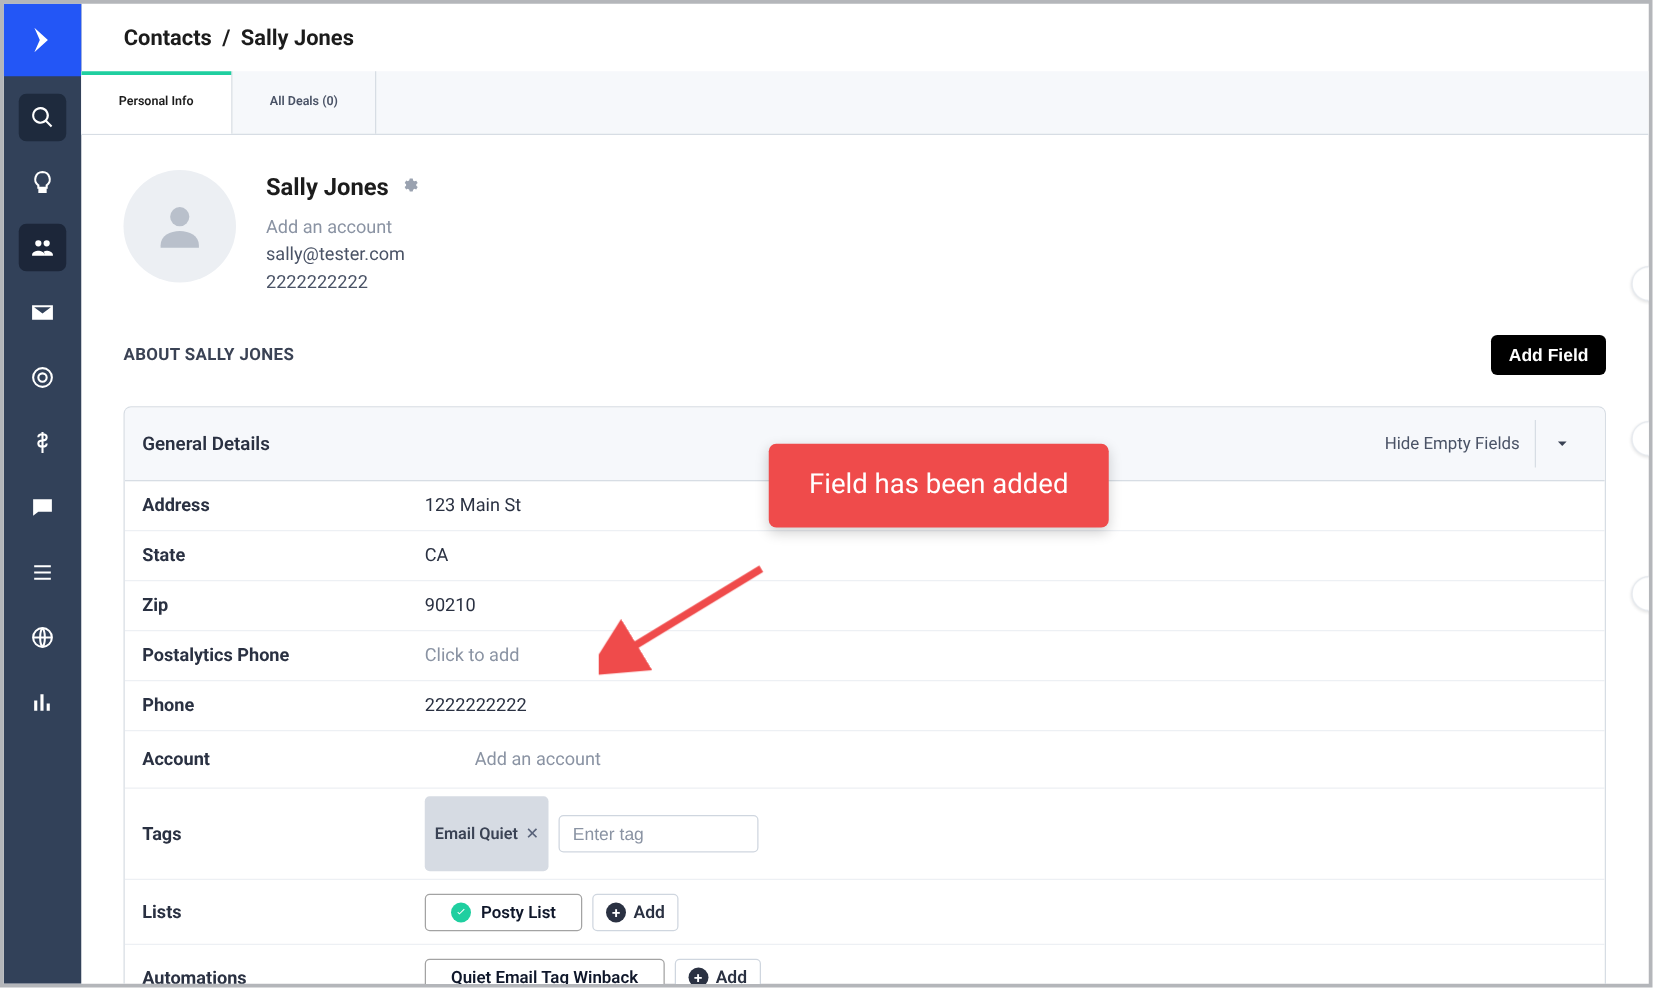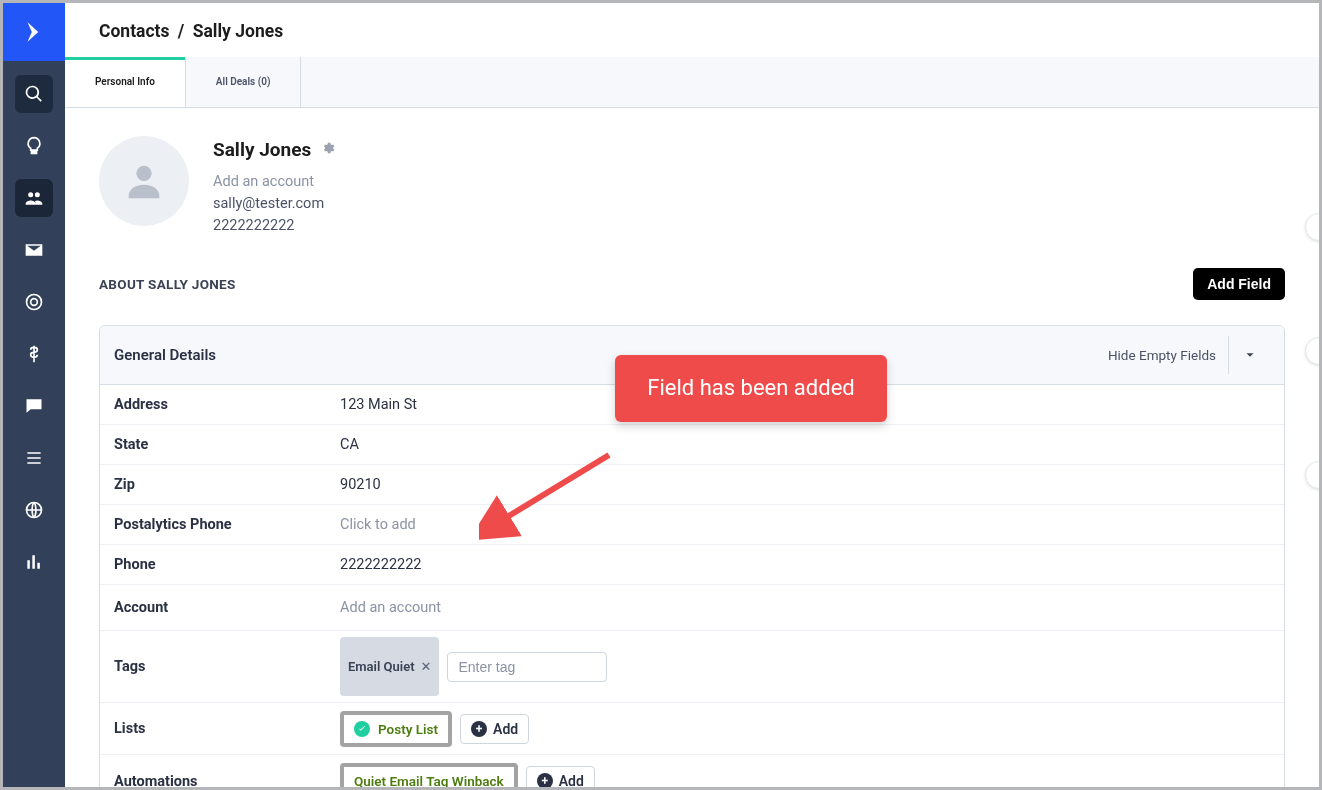--- a/index.html
+++ b/index.html
@@ -133,22 +133,22 @@
   }
   .tag-chip .x { cursor: pointer; font-weight: 400; color: #59637a; }
   .tag-input {
     border: 1px solid #cfd6df; border-radius: 4px; padding: 6px 10px;
     font-size: 14px; width: 160px; color: #2a3142;
   }
   .tag-input::placeholder { color: #8a93a3; }
 
   .pill {
     display: inline-flex; align-items: center; gap: 8px;
-    border: 4px solid #a3a3a3; border-radius: 4px; padding: 6px 10px;
-    font-size: 13.5px; font-weight: 600; color: #4d7c0f; background: #fff;
+    border: 1px solid #a3a3a3; border-radius: 4px; padding: 6px 20px;
+    font-size: 13.5px; font-weight: 600; color: #0f172a; background: #fff;
   }
   .pill .check {
     width: 16px; height: 16px; border-radius: 50%; background: #1fcfa0;
     display: inline-flex; align-items: center; justify-content: center;
   }
   .pill .check svg { width: 10px; height: 10px; fill: #fff; }
   .add-btn {
     display: inline-flex; align-items: center; gap: 6px;
     border: 1px solid #cfd6df; border-radius: 4px; padding: 6px 10px;
     font-size: 14px; font-weight: 600; color: #2a3142; background: #fff; cursor: pointer;
@@ -316,21 +316,21 @@
           <div class="dvalue">90210</div>
         </div>
         <div class="detail-row">
           <div class="dlabel">Postalytics Phone</div>
           <div class="dvalue muted">Click to add</div>
         </div>
         <div class="detail-row">
           <div class="dlabel">Phone</div>
           <div class="dvalue">2222222222</div>
         </div>
-        <div class="detail-row" style="min-height:46px;">
+        <div class="detail-row" style="min-height:46px;gap:40px;">
           <div class="dlabel">Account</div>
           <div class="dvalue muted">Add an account</div>
         </div>
         <div class="detail-row" style="min-height:50px;">
           <div class="dlabel">Tags</div>
           <div class="dvalue">
             <span class="tag-chip">
               <span>Email Quiet</span>
               <span class="x">✕</span>
             </span>

